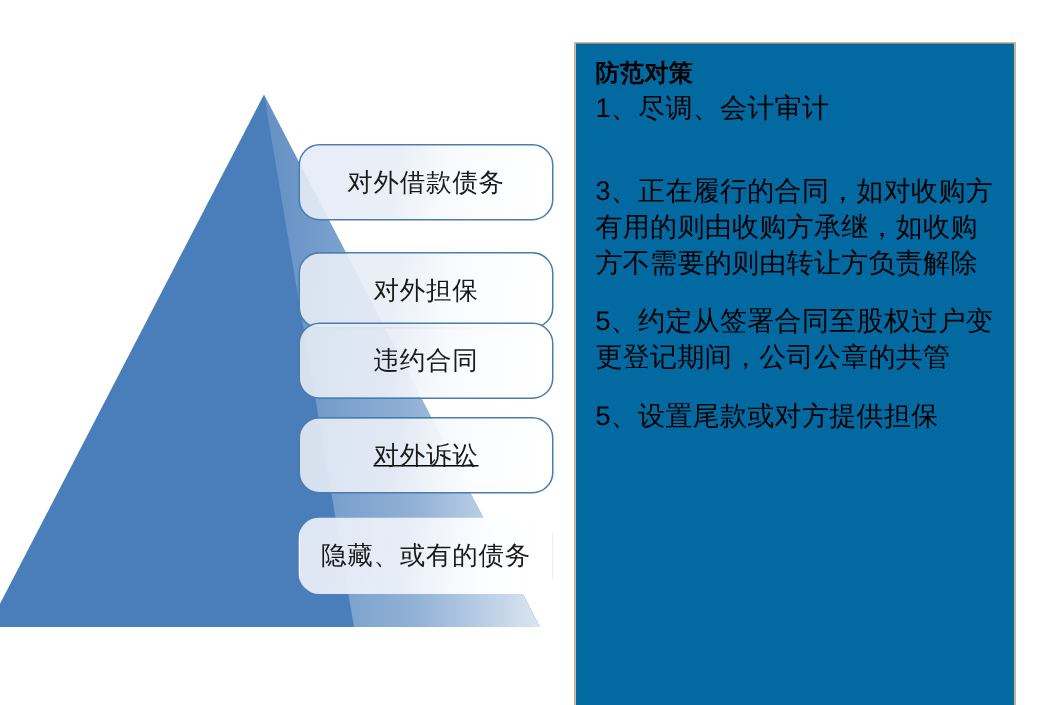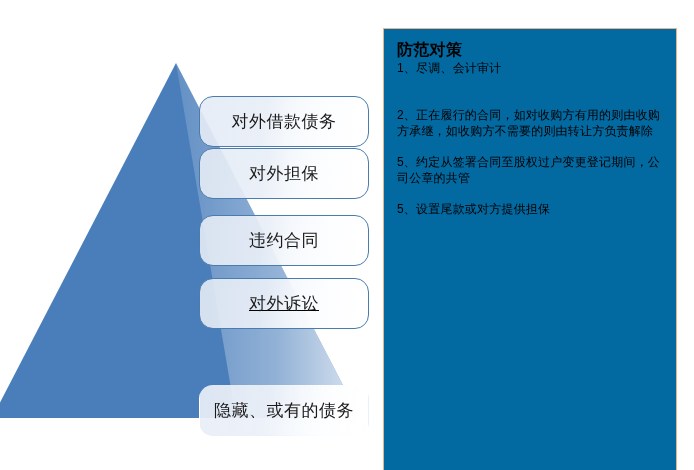--- a/index.html
+++ b/index.html
@@ -71,21 +71,21 @@
     color: #1a1a1a;
     letter-spacing: 0.5px;
     white-space: nowrap;
     line-height: 1;
   }
 
   #level-0 { top: 96px; }
   #level-1 { top: 152px; }
   #level-2 { top: 208px; justify-content: center; }
   #level-3 { top: 290px; }
-  #level-4 { top: 347px; margin-top: 40px; }
+  #level-4 { top: 347px; }
 
   
 
   
   #measures-panel {
     position: absolute;
     left: 383px;
     top: 28px;
     width: 294px;
     height: 447px;
@@ -95,21 +95,21 @@
     padding: 10px 13px 4px 13px;
   }
   #measures-title {
     font-size: 16px;
     font-weight: bold;
     color: #000000;
     line-height: 1.34;
     letter-spacing: 0.3px;
   }
   .measure-item {
-    font-size: 12px;
+    font-size: 18px;
     color: #000000;
     line-height: 1.34;
     letter-spacing: 0.2px;
   }
   .measure-gap {
     height: 15px;
   }
 </style>
 </head>
 <body>
@@ -129,21 +129,21 @@
 
     <polygon points="176,63 360,418 236,418" fill="url(#hl)"></polygon>
   </svg>
 
   <div id="level-list">
 
     <div class="level-box" id="level-0">
       <span class="level-label">对外借款债务</span>
     </div>
 
-    <div class="level-box" id="level-1" style="top:148px;">
+    <div class="level-box" id="level-1" style="top:168px;">
       <span class="level-label">对外担保</span>
     </div>
 
     <div class="level-box" id="level-2" style="top:215px;">
       <span class="level-label">违约合同</span>
     </div>
 
     <div class="level-box" id="level-3" style="top:278px;text-decoration:underline;">
       <span class="level-label">对外诉讼</span>
     </div>
@@ -157,21 +157,21 @@
 
 <div id="measures-panel">
 
   <div id="measures-title">防范对策</div>
 
   <div class="measure-item">1、尽调、会计审计</div>
   <div class="measure-gap"></div>
 
   <div class="measure-gap"></div>
 
-  <div class="measure-item">2、正在履行的合同，如对收购方有用的则由收购方承继，如收购方不需要的则由转让方负责解除</div>
+  <div class="measure-item">3、正在履行的合同，如对收购方有用的则由收购方承继，如收购方不需要的则由转让方负责解除</div>
   <div class="measure-gap"></div>
 
   <div class="measure-item">5、约定从签署合同至股权过户变更登记期间，公司公章的共管</div>
   <div class="measure-gap"></div>
 
   <div class="measure-item">5、设置尾款或对方提供担保</div>
 
 </div>
 
 </body></html>

